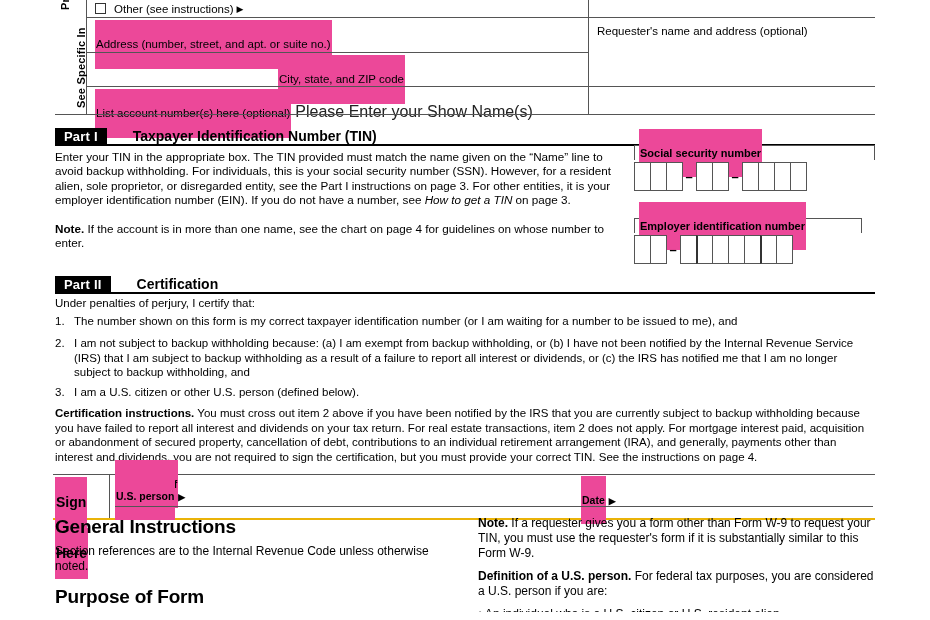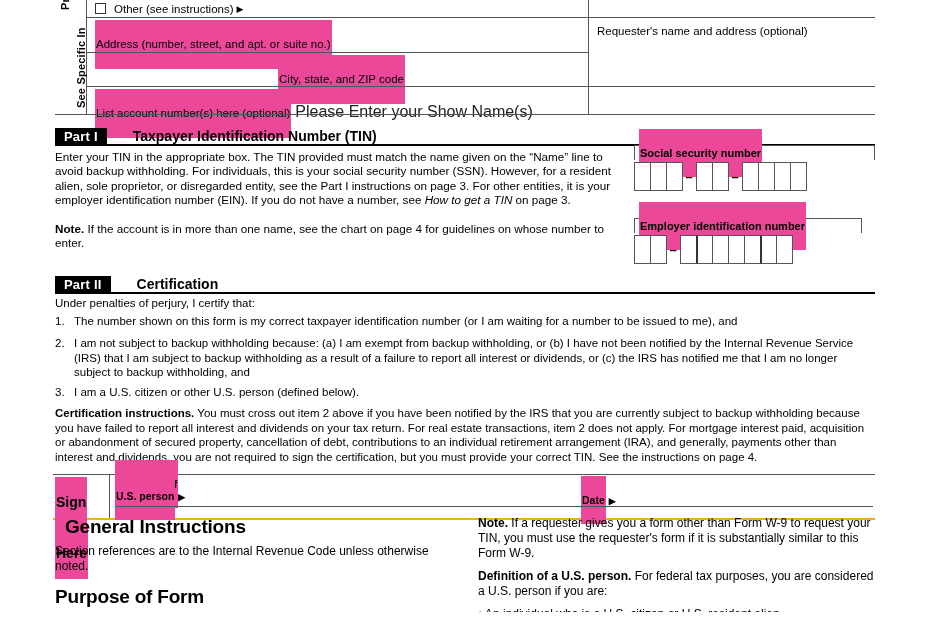--- a/index.html
+++ b/index.html
@@ -267,21 +267,21 @@
     width: 400px;
   }
   .gi-right {
     position: absolute;
     left: 478px; top: 516px;
     width: 400px;
   }
   .gi-h {
     font-size: 19px;
     font-weight: bold;
-    margin: 0 0 6px 10px;
+    margin: 0 0 6px 0;
     letter-spacing: -0.2px;
   }
   .gi-h2 {
     font-size: 19px;
     font-weight: bold;
     margin: 12px 0 6px 0;
     letter-spacing: -0.2px;
   }
   .gi-p {
     font-size: 12px;

